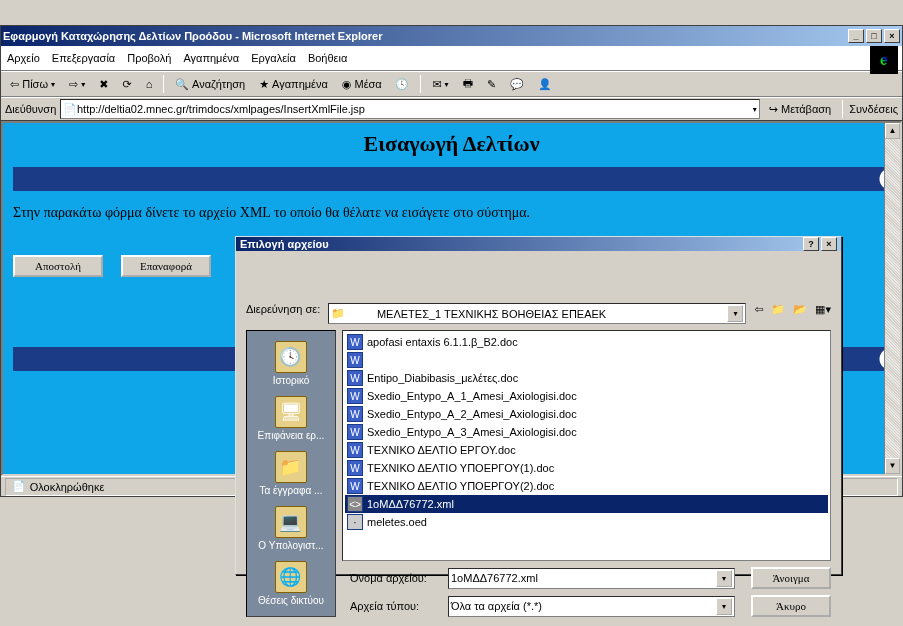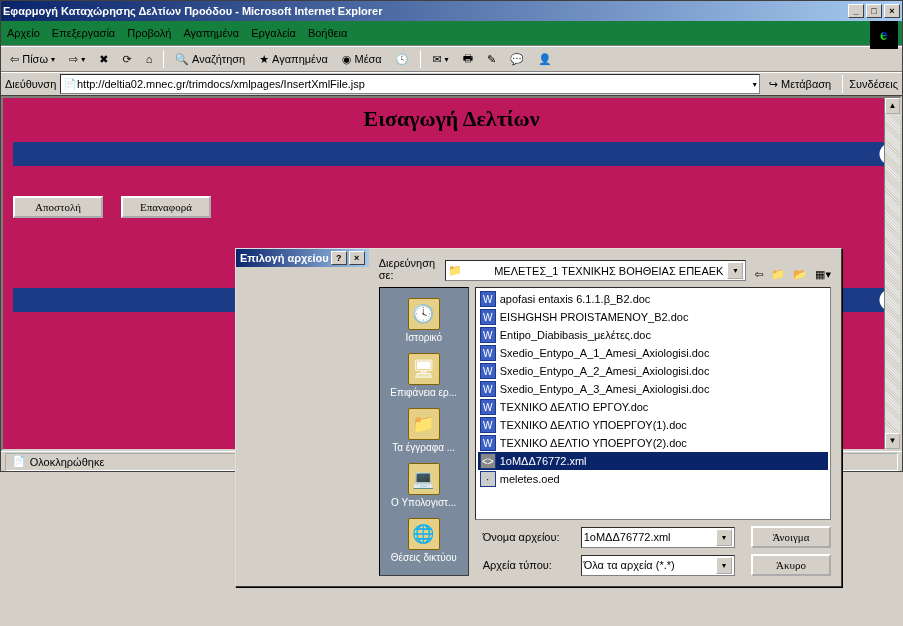--- a/index.html
+++ b/index.html
@@ -1,55 +1,55 @@
 <!DOCTYPE html>
 <html><head>
 <meta charset="utf-8">
 <style>
   * { box-sizing: border-box; margin: 0; padding: 0; }
   html, body { width: 903px; height: 626px; font-family: Tahoma, Arial, sans-serif; font-size: 11px; background: #d4d0c8; overflow: hidden; }
-  .window { width: 903px; height: 472px; display: flex; flex-direction: column; border: 1px solid #404040; }
+  .window { width: 903px; height: 472px; display: flex; flex-direction: column; border: 1px solid #404040; margin-top: 25px; }
   .titlebar { background: linear-gradient(to right, #0a246a, #a6caf0); color: #fff; height: 20px; display: flex; align-items: center; padding: 0 2px; font-weight: bold; }
   .titlebar .spacer { flex: 1; }
   .tbtn { width: 16px; height: 14px; background: #d4d0c8; border: 1px solid #fff; border-right-color:#404040; border-bottom-color:#404040; margin-left: 2px; font-size: 9px; line-height: 12px; text-align: center; color:#000; }
-  .menubar { background: #15803d; height: 20px; display: flex; align-items: center; gap: 12px; padding: 12px 6px; border-bottom: 1px solid #808080; position: relative; }
+  .menubar { background: #ffffff; height: 20px; display: flex; align-items: center; gap: 12px; padding: 12px 6px; border-bottom: 1px solid #808080; position: relative; }
   .menubar .item { color: #000; cursor: default; }
   .logo { position: absolute; right: 4px; top: 0; width: 28px; height: 28px; background: #000; display:flex; align-items:center; justify-content:center;}
   .logo span { font-size: 14px; background: linear-gradient(45deg,#f00,#0f0,#00f,#ff0); -webkit-background-clip: text; color: transparent; font-weight:bold;}
   .toolbar { background: #d4d0c8; height: 26px; display: flex; align-items: center; gap: 4px; padding: 0 4px; border-top: 1px solid #fff; border-bottom: 1px solid #808080; font-size: 11px; }
   .tb-btn { display: flex; align-items: center; gap: 3px; padding: 2px 4px; border: 1px solid transparent; cursor: default; }
   .arrow-down { font-size: 8px; }
   .sep { width: 1px; height: 18px; background: #808080; margin: 0 2px; border-right:1px solid #fff; }
   .addrbar { background: #d4d0c8; height: 24px; display: flex; align-items: center; padding: 2px 4px; gap: 4px; border-top: 1px solid #fff; border-bottom: 1px solid #404040; }
   .addr-input { flex: 1; height: 20px; display: flex; align-items: center; background: #fff; border: 1px inset #808080; padding: 0 2px; font-size: 11px; }
   .addr-input .url { flex:1; overflow:hidden; white-space:nowrap; }
-  .content { flex: 1; background: #be185d; border: 2px inset #d4d0c8; position: relative; overflow: hidden; padding: 0 2px; }
+  .content { flex: 1; background: #0ea5e9; border: 2px inset #d4d0c8; position: relative; overflow: hidden; padding: 0 2px; }
   .content-inner { position: absolute; inset: 0; padding: 2px 2px; display:flex; flex-direction:column; }
   .page-title { font-family: 'Times New Roman', serif; font-size: 22px; font-weight: bold; text-align: center; padding: 6px 0; }
   .blue-bar { height: 24px; background: #1b3b87; margin: 4px 8px 14px 8px; position: relative; }
   .blue-bar::after { content:''; position:absolute; right:0; top:0; width:60px; height:100%; background: radial-gradient(circle at 100% 50%, #fff 0 10px, transparent 11px); }
   .blue-bar.second { margin-top: 54px; margin-bottom: 0;}
   .desc { font-family: 'Times New Roman', serif; font-size: 14px; padding: 0 8px 18px 8px; }
   .formrow { display: flex; align-items: center; gap: 6px; padding: 0 8px 8px 8px; font-family: 'Times New Roman', serif; font-size: 14px; }
   .txt { border: 1px inset #808080; height: 20px; width: 150px; background:#fff; }
   .btn { background: #d4d0c8; border: 2px outset #fff; padding: 3px 14px; font-family: Tahoma; font-size: 11px; cursor: default; margin-left: 16px;}
   .btnrow { display:flex; gap: 18px; padding: 16px 8px; }
   .btnrow .btn { margin-left: 0; width: 90px; text-align:center;}
   .scrollbar-v { position: absolute; right: 0; top: 0; bottom: 0; width: 16px; background: #d4d0c8; border-left: 1px solid #808080; display:flex; flex-direction:column; }
   .scrollbar-v .sbtn { height:16px; background:#d4d0c8; border:1px outset #fff; font-size:8px; text-align:center; line-height:14px;}
   .scrollbar-v .track { flex:1; background: repeating-linear-gradient(45deg,#e8e8e8,#e8e8e8 1px,#d4d0c8 1px,#d4d0c8 2px); }
   .statusbar { height: 20px; background: #d4d0c8; border-top: 1px solid #fff; display: flex; align-items: center; padding: 0 4px; gap: 6px; }
   .status-pane { border: 1px inset #fff; padding: 1px 6px; height: 18px; display:flex; align-items:center; gap:4px;}
   .status-pane.grow { flex:1; }
   
-  .dialog { position: absolute; left: 235px; top: 248px; width: 607px; height: 339px; background: #d4d0c8; border: 1px solid #404040; border-top-color:#dfdfdf; border-left-color:#dfdfdf; box-shadow: 1px 1px 0 #000; display:flex; flex-direction:row; }
+  .dialog { position: absolute; left: 235px; top: 236px; width: 607px; height: 339px; background: #d4d0c8; border: 1px solid #404040; border-top-color:#dfdfdf; border-left-color:#dfdfdf; box-shadow: 1px 1px 0 #000; display:flex; flex-direction:column;gap:44px; }
   .dlg-title { background: linear-gradient(to right, #0a246a, #a6caf0); color:#fff; height:18px; display:flex; align-items:center; padding:0 4px; font-weight:bold; font-size:11px;}
   .dlg-title .spacer { flex:1;}
   .dlg-body { flex:1; padding: 8px 10px 10px 10px; display:flex; flex-direction:column; gap:6px; }
-  .dlg-row1 { display:flex; align-items:flex-end; gap:8px; }
+  .dlg-row1 { display:flex; align-items:flex-start; gap:8px; }
   .combo { flex:1; height:21px; background:#fff; border:1px inset #808080; display:flex; align-items:center; padding:0 2px; gap:4px; }
   .combo .dd { width:16px; height:17px; background:#d4d0c8; border:1px outset #fff; text-align:center; font-size:8px; line-height:15px;}
   .dlg-icons { display:flex; gap:8px; align-items:center;}
   .dlg-main { display:flex; gap:6px; flex:1; min-height:0;}
   .places { width:90px; background:#7b8a9c; border:1px inset #404040; display:flex; flex-direction:column; align-items:center; padding:6px 2px; gap:2px; overflow:hidden;}
   .place { color:#fff; font-size:10px; display:flex; flex-direction:column; align-items:center; gap:2px; padding:4px 0; text-align:center; cursor:default; }
   .place-icon { width:32px; height:32px; background:#e6d088; border:1px solid #806000; border-radius:2px; display:flex; align-items:center; justify-content:center; font-size:18px;}
   .filelist { flex:1; background:#fff; border:1px inset #808080; padding:2px; overflow:auto;}
   .file-item { display:flex; align-items:center; gap:4px; padding:1px 2px; font-size:11px; cursor:default;}
   .file-item.selected { background:#0a246a; color:#fff; }
@@ -153,20 +153,21 @@
         <span>Μετάβαση</span>
       </div>
     <div class="sep"></div>
     <span>Συνδέσεις</span>
   </div>
 
   <div class="content">
     <div class="content-inner">
       <div class="page-title">Εισαγωγή Δελτίων</div>
       <div class="blue-bar"></div>
+      <div class="desc">Στην παρακάτω φόρμα δίνετε το αρχείο XML το οποίο θα θέλατε να εισάγετε στο σύστημα.</div>
       <div class="btnrow">
         <button class="btn">Αποστολή</button>
         <button class="btn">Επαναφορά</button>
       </div>
       <div class="blue-bar second"></div>
     </div>
     <div class="scrollbar-v">
       <div class="sbtn">▲</div>
       <div class="track"></div>
       <div class="sbtn">▼</div>
@@ -235,21 +236,20 @@
           </div>
       </div>
       <div style="display:flex; flex-direction:column; flex:1; gap:6px;">
         <div class="filelist" id="filelist">
             <div class="file-item">
               <span class="doc-ico">W</span>
               <span>apofasi entaxis 6.1.1.β_B2.doc</span>
             </div>
             <div class="file-item">
               <span class="doc-ico">W</span>
-              <span>EISHGHSH PROISTAMENOY_B2.doc</span>
             </div>
             <div class="file-item">
               <span class="doc-ico">W</span>
               <span>Entipo_Diabibasis_μελέτες.doc</span>
             </div>
             <div class="file-item">
               <span class="doc-ico">W</span>
               <span>Sxedio_Entypo_A_1_Amesi_Axiologisi.doc</span>
             </div>
             <div class="file-item">

